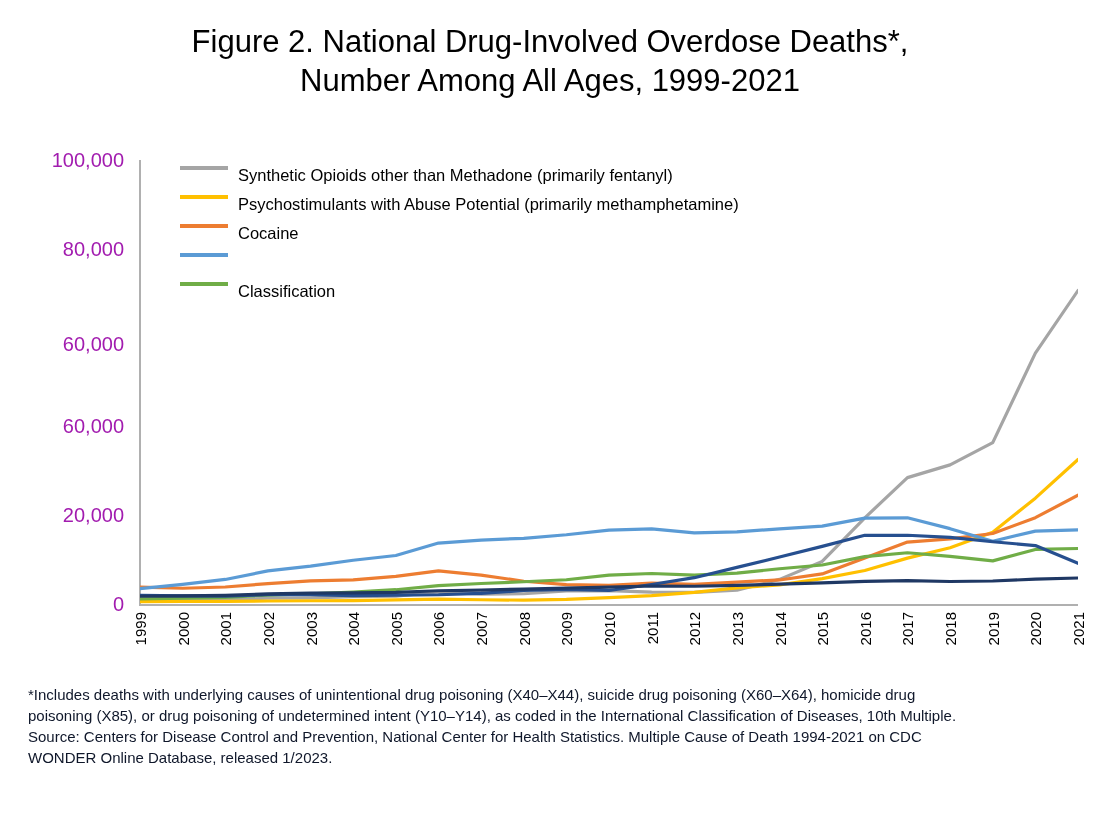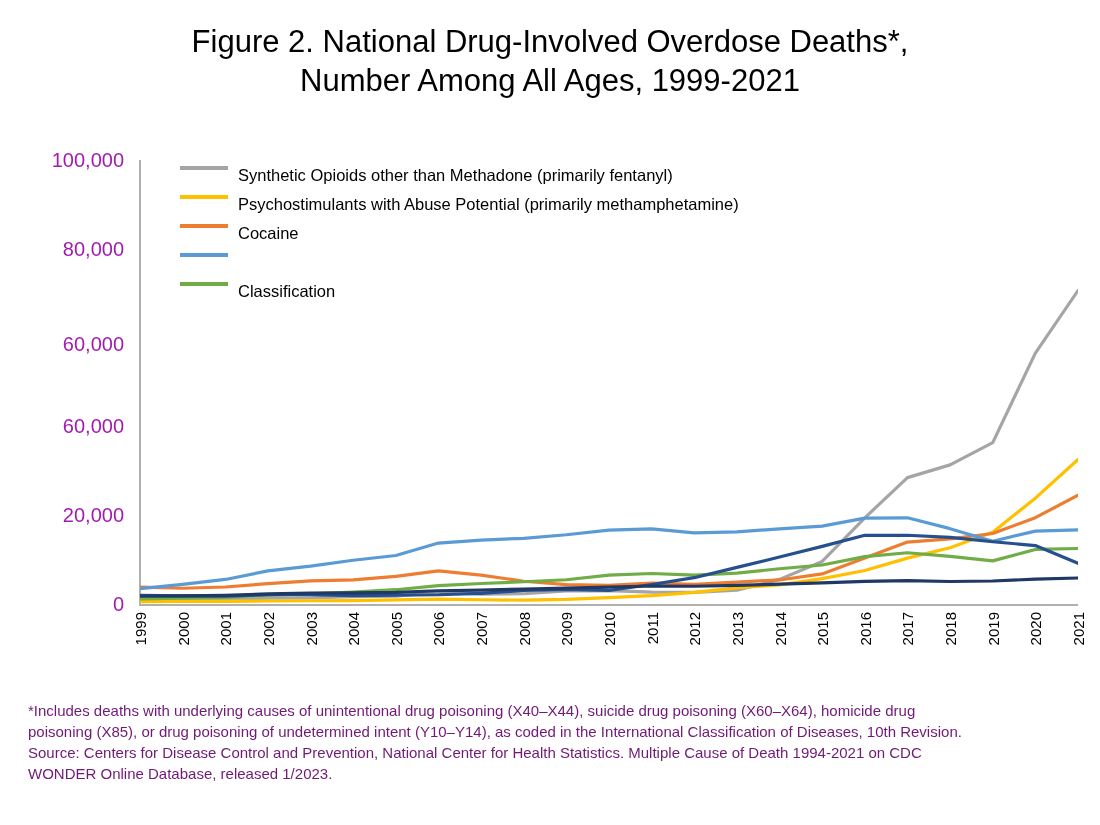--- a/index.html
+++ b/index.html
@@ -107,25 +107,25 @@
   }
   .legend-text {
     font-size: 16.5px;
     color: #000;
     white-space: nowrap;
   }
 
   .footnote {
     position: absolute;
     left: 28px;
-    top: 700px;
+    top: 684px;
     width: 1045px;
     font-size: 15px;
     line-height: 21px;
-    color: #701a75;
+    color: #0f172a;
   }
   .footnote p { margin: 0; }
 </style>
 </head>
 <body>
 
 <div class="page">
 
   <div class="title">
     <span>Figure 2. National Drug-Involved Overdose Deaths*,</span>
@@ -203,18 +203,18 @@
         </div>
         <div class="legend-row">
           <span class="legend-swatch" style="background: rgb(112, 173, 71);"></span>
           <span class="legend-text">Classification</span>
         </div>
       </div>
   </div>
 
   <div class="footnote">
     <p>*Includes deaths with underlying causes of unintentional drug poisoning (X40–X44), suicide drug poisoning (X60–X64), homicide drug</p>
-    <p>poisoning (X85), or drug poisoning of undetermined intent (Y10–Y14), as coded in the International Classification of Diseases, 10th Revision.</p>
+    <p>poisoning (X85), or drug poisoning of undetermined intent (Y10–Y14), as coded in the International Classification of Diseases, 10th Multiple.</p>
     <p>Source: Centers for Disease Control and Prevention, National Center for Health Statistics. Multiple Cause of Death 1994-2021 on CDC</p>
     <p>WONDER Online Database, released 1/2023.</p>
   </div>
 
 </div>
 
 </body></html>

